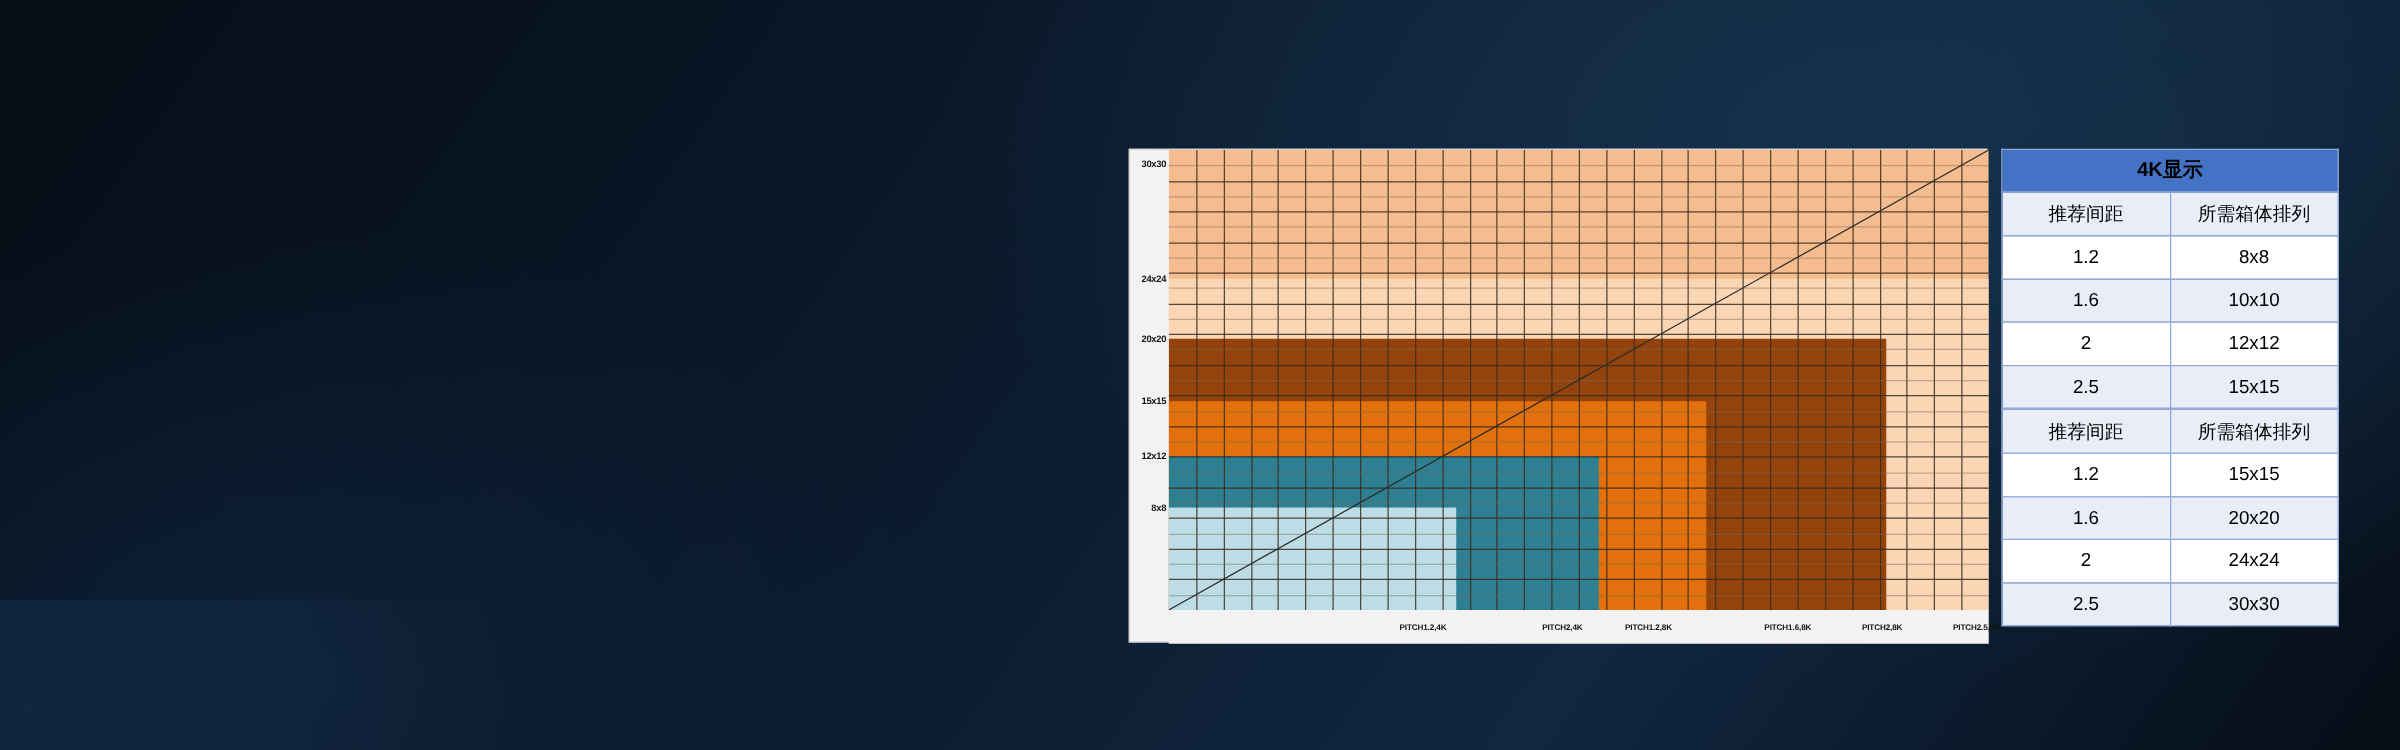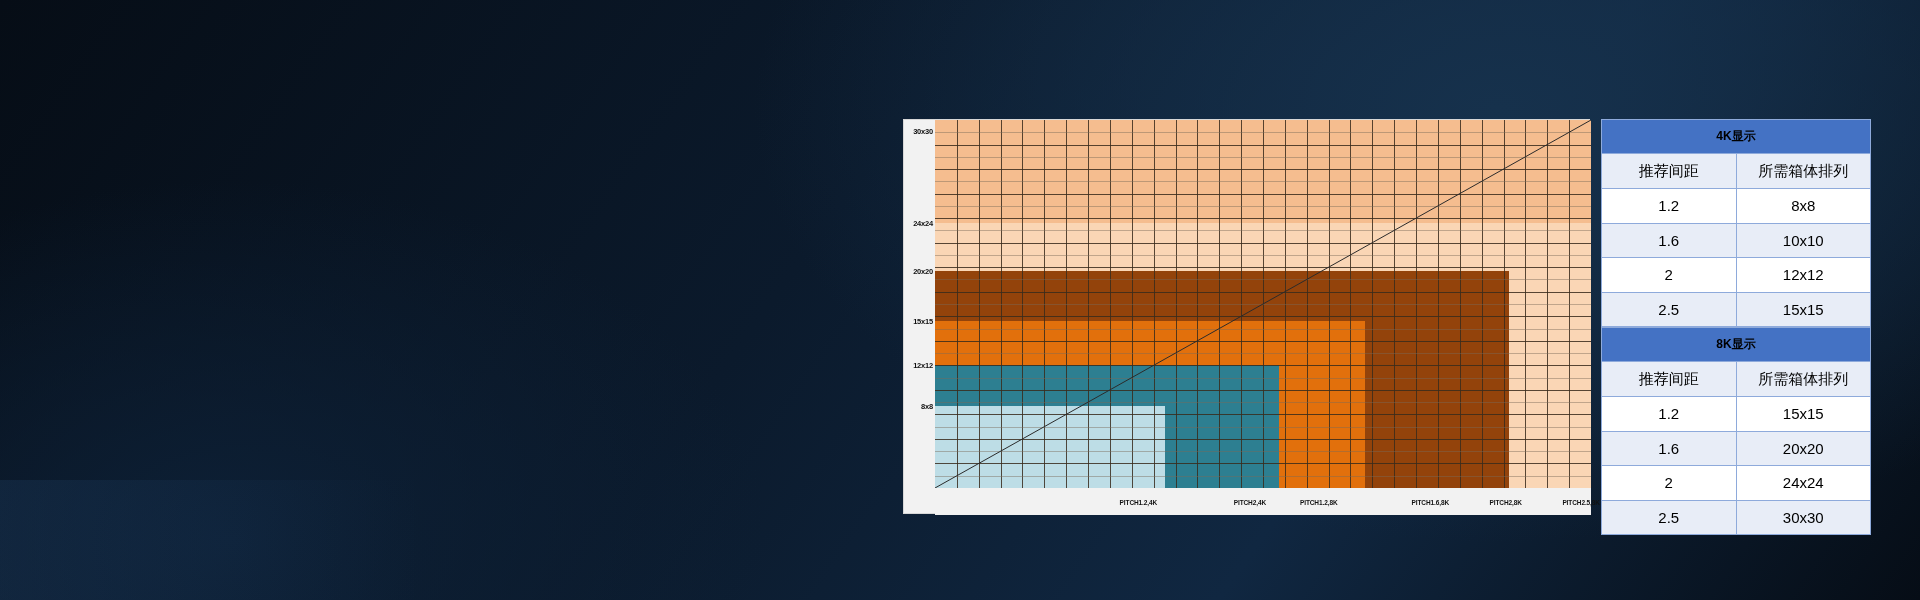--- a/index.html
+++ b/index.html
@@ -54,21 +54,21 @@
   }
 
   
   #tables{position:absolute;left:1601px;top:119px;width:270px;height:395px;}
   .tbl{width:100%;border-collapse:collapse;table-layout:fixed;}
   .tbl td,.tbl th{
     border:1px solid #8eaadb;text-align:center;color:#000;
     font-family:"Liberation Sans","DejaVu Sans",sans-serif;
   }
   .thead-cell{
-    background:#4472c4;color:#fff;font-weight:bold;font-size:12px;
+    background:#4472c4;color:#fff;font-weight:bold;font-size:16px;
     height:31px;line-height:31px;border:1px solid #4472c4;
   }
   .colhead{background:#e8edf7;font-size:15px;height:32px;font-weight:normal;}
   .row-odd{background:#ffffff;}
   .row-even{background:#e8edf7;}
   .tbl td.val{font-size:15px;height:31.5px;}
 </style>
 </head>
 <body>
 
@@ -192,23 +192,20 @@
       </tr>
       <tr class="row-even">
         <td class="val">2.5</td>
         <td class="val">15x15</td>
       </tr>
     </tbody>
       </table>
 
     <table class="tbl">
       <tbody>
-          <tr>
-            <th class="thead-cell" colspan="2">8K显示</th>
-          </tr>
       <tr>
         <th class="colhead">推荐间距</th>
         <th class="colhead">所需箱体排列</th>
       </tr>
       <tr class="row-odd">
         <td class="val">1.2</td>
         <td class="val">15x15</td>
       </tr>
       <tr class="row-even">
         <td class="val">1.6</td>

